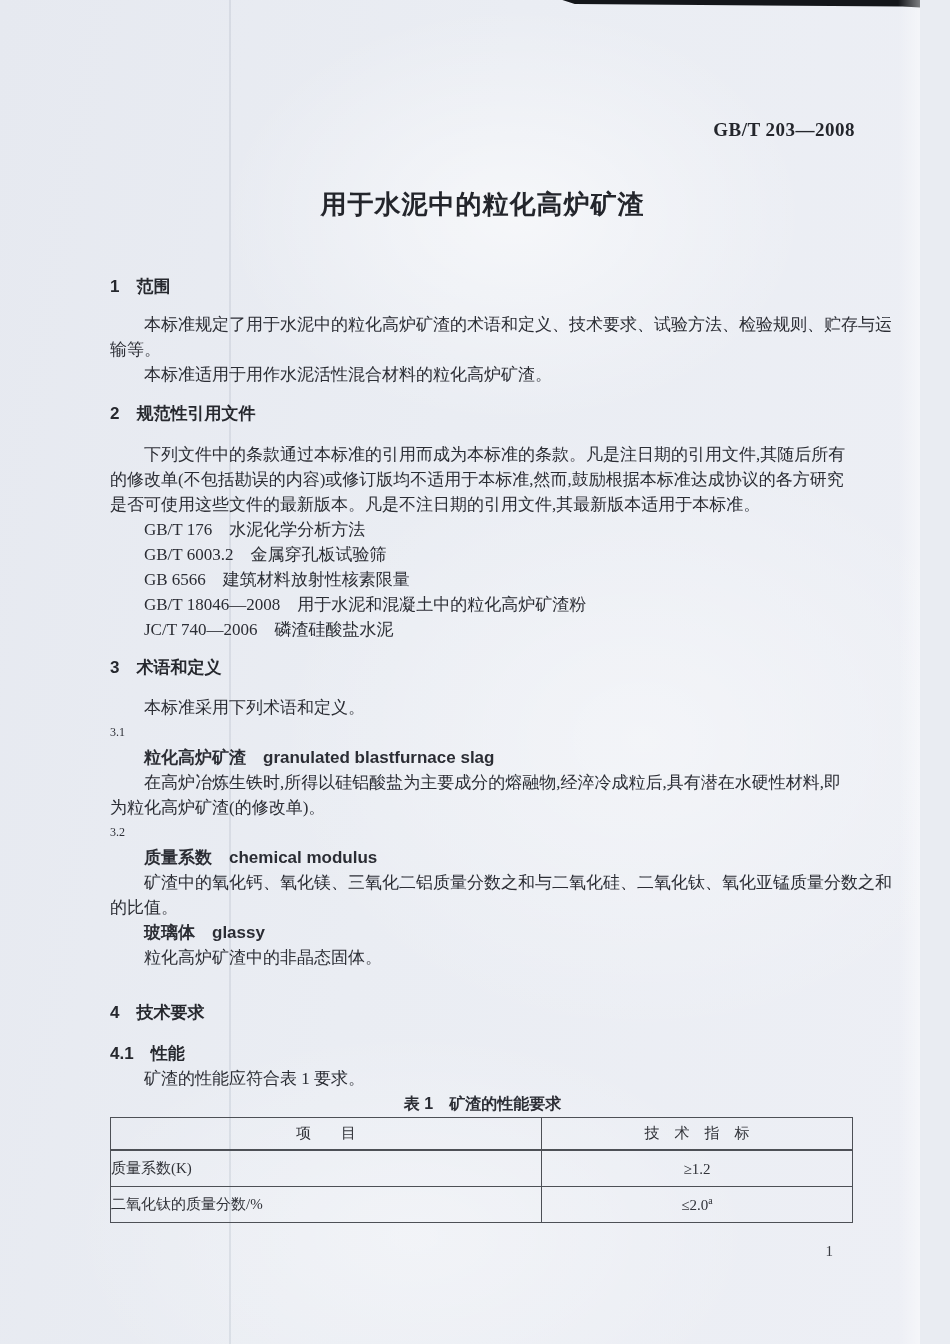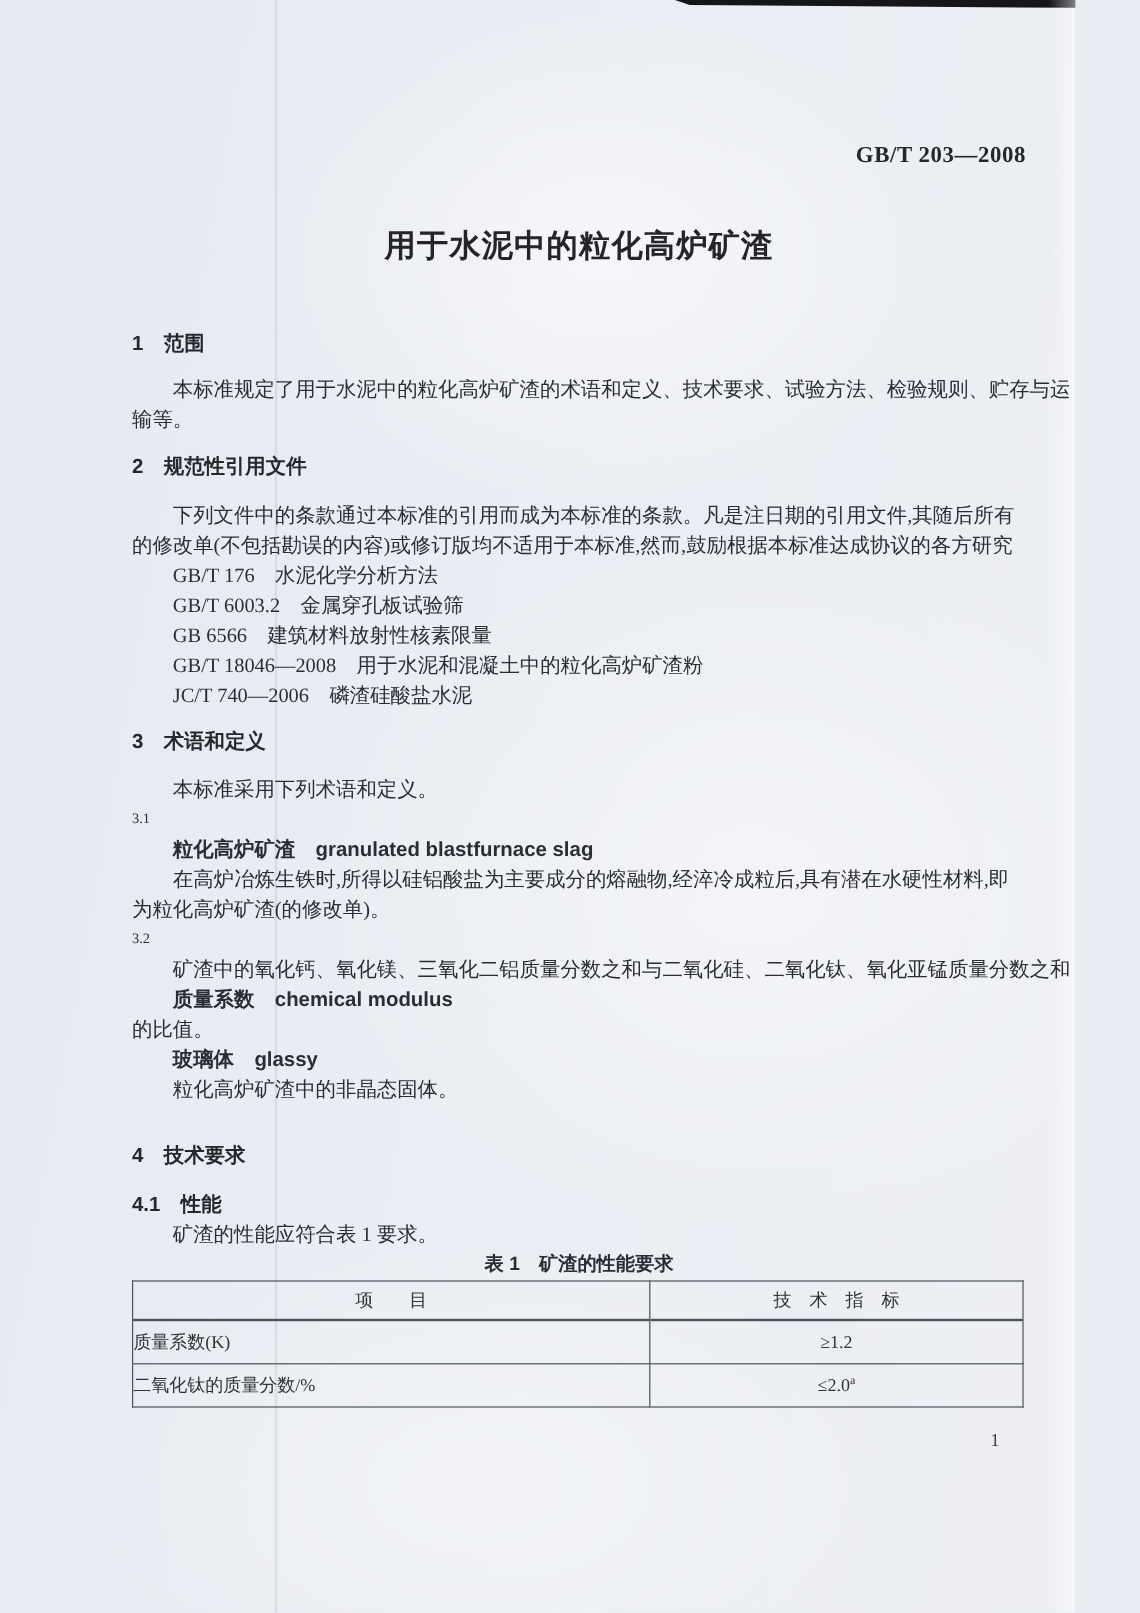--- a/index.html
+++ b/index.html
@@ -12,20 +12,21 @@
     width: 896px;
     height: 1344px;
     overflow: hidden;
     color: #2b2d34;
     font-family: "Liberation Serif", serif;
     background:
       radial-gradient(420px 300px at 56% 16%, rgba(255,255,255,0.55), rgba(255,255,255,0) 70%),
       radial-gradient(520px 420px at 70% 55%, rgba(255,255,255,0.40), rgba(255,255,255,0) 72%),
       radial-gradient(500px 300px at 45% 92%, rgba(255,255,255,0.35), rgba(255,255,255,0) 70%),
       linear-gradient(100deg, #e6e9f0 0%, #eaedf3 45%, #edeff5 100%);
+    padding-left: 24px;
   }
   
   .top-edge {
     position: absolute; top: 0; left: 0; width: 950px; height: 12px;
     background: #14161a;
     clip-path: polygon(59.2% 0, 100% 0, 100% 78%, 95% 55%, 60.5% 34%);
   }
   .vline {
     position: absolute; top: 0; left: 229px; width: 2px; height: 100%;
     background: rgba(140,148,165,0.18);
@@ -140,41 +141,43 @@
 
   <div class="content">
 
     <div class="std-code">GB/T 203—2008</div>
 
     <h1 class="doc-title">用于水泥中的粒化高炉矿渣</h1>
 
     <h2 class="sec" id="sec1">1　范围</h2>
     <div class="bl ind mt13">本标准规定了用于水泥中的粒化高炉矿渣的术语和定义、技术要求、试验方法、检验规则、贮存与运</div>
     <div class="bl">输等。</div>
+    <div class="bl ind">本标准适用于用作水泥活性混合材料的粒化高炉矿渣。</div>
 
     <h2 class="sec" id="sec2">2　规范性引用文件</h2>
     <div class="bl ind mt16">下列文件中的条款通过本标准的引用而成为本标准的条款。凡是注日期的引用文件,其随后所有</div>
     <div class="bl">的修改单(不包括勘误的内容)或修订版均不适用于本标准,然而,鼓励根据本标准达成协议的各方研究</div>
+    <div class="bl">是否可使用这些文件的最新版本。凡是不注日期的引用文件,其最新版本适用于本标准。</div>
     <div class="bl ind">GB/T 176　水泥化学分析方法</div>
     <div class="bl ind">GB/T 6003.2　金属穿孔板试验筛</div>
     <div class="bl ind">GB 6566　建筑材料放射性核素限量</div>
     <div class="bl ind">GB/T 18046—2008　用于水泥和混凝土中的粒化高炉矿渣粉</div>
     <div class="bl ind">JC/T 740—2006　磷渣硅酸盐水泥</div>
 
     <h2 class="sec" id="sec3">3　术语和定义</h2>
     <div class="bl ind mt15">本标准采用下列术语和定义。</div>
 
     <div class="bl num">3.1</div>
     <div class="bl term">粒化高炉矿渣　granulated blastfurnace slag</div>
     <div class="bl ind">在高炉冶炼生铁时,所得以硅铝酸盐为主要成分的熔融物,经淬冷成粒后,具有潜在水硬性材料,即</div>
     <div class="bl">为粒化高炉矿渣(的修改单)。</div>
 
     <div class="bl num">3.2</div>
+    <div class="bl term">质量系数　chemical modulus</div>
     <div class="bl ind">矿渣中的氧化钙、氧化镁、三氧化二铝质量分数之和与二氧化硅、二氧化钛、氧化亚锰质量分数之和</div>
-    <div class="bl term">质量系数　chemical modulus</div>
     <div class="bl">的比值。</div>
 
     <div class="bl term">玻璃体　glassy</div>
     <div class="bl ind">粒化高炉矿渣中的非晶态固体。</div>
 
     <h2 class="sec" id="sec4">4　技术要求</h2>
     <h2 class="sec" id="sec41">4.1　性能</h2>
     <div class="bl ind">矿渣的性能应符合表 1 要求。</div>
 
     <div class="tbl-caption">表 1　矿渣的性能要求</div>

